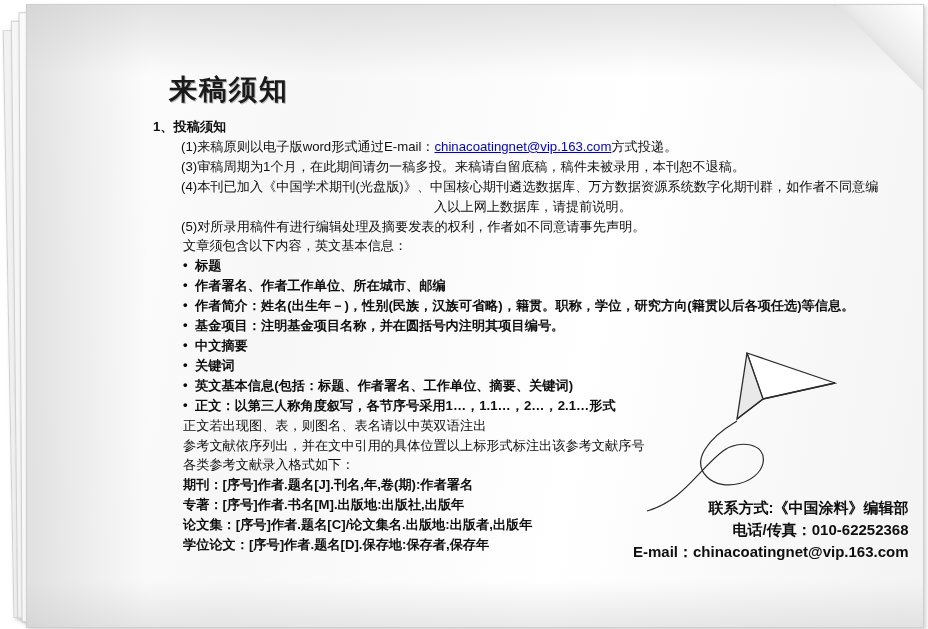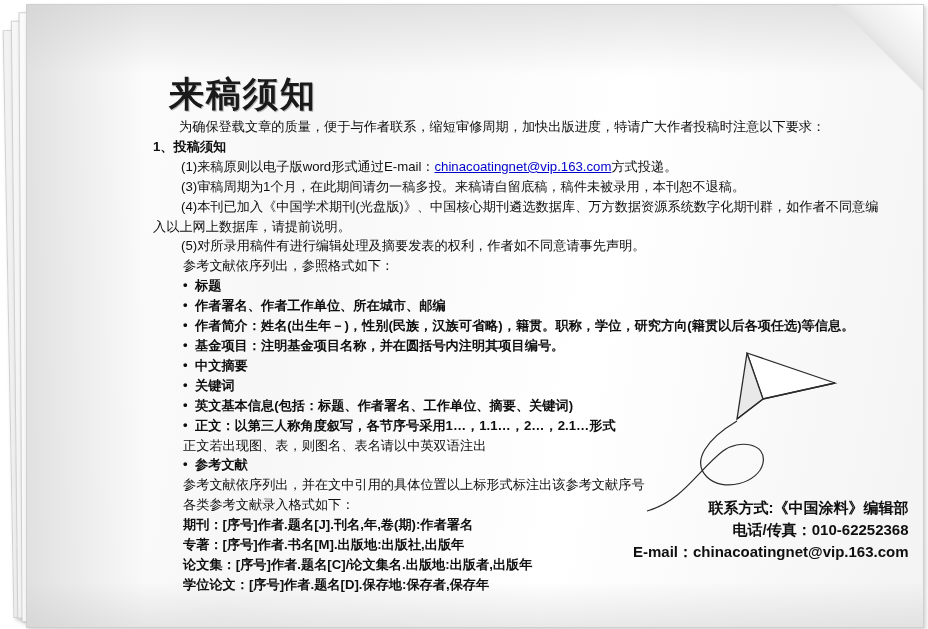--- a/index.html
+++ b/index.html
@@ -83,21 +83,21 @@
   .content {
     position: absolute;
     left: 0; top: 0;
     width: 896px; height: 622px;
     padding: 0;
     color: #111;
   }
   .title {
     position: absolute;
     left: 142px; top: 66px;
-    font-size: 35px;
+    font-size: 28px;
     font-weight: bold;
     letter-spacing: 2px;
     color: #1a1a1a;
     text-shadow: 1px 1px 0 #b8b8b8;
   }
   .body {
     position: absolute;
     left: 126px; top: 112px;
     width: 760px;
     font-size: 13.2px;
@@ -167,52 +167,50 @@
 
     <div class="curl"></div>
     <div class="curl-edge"></div>
 
     <div class="content">
 
       <div class="title">来稿须知</div>
 
       <div class="body">
 
-        <div class="p para-lead"><span>为确保登载文章的质量，便于与作者联系，缩短审修周期，加快出版进度，特请广大作者投稿时注意以下要求：</span></div>
 
         <div class="p sec"><span>1、</span><span>投稿须知</span></div>
 
         <div class="p sub">
           <span>(1)</span><span>来稿原则以电子版word形式通过E-mail：</span><span class="email-link">chinacoatingnet@vip.163.com</span><span>方式投递。</span>
         </div>
 
 
         <div class="p sub"><span>(3)</span><span>审稿周期为1个月，在此期间请勿一稿多投。来稿请自留底稿，稿件未被录用，本刊恕不退稿。</span></div>
 
         <div class="p sub"><span>(4)</span><span>本刊已加入《中国学术期刊(光盘版)》、中国核心期刊遴选数据库、万方数据资源系统数字化期刊群，如作者不同意编</span></div>
 
-        <div class="p" style="padding-left:0;"><span>入以上网上数据库，请提前说明。</span></div>
+        <div class="p" style="padding-left:0;text-align:center;"><span>入以上网上数据库，请提前说明。</span></div>
 
         <div class="p sub"><span>(5)</span><span>对所录用稿件有进行编辑处理及摘要发表的权利，作者如不同意请事先声明。</span></div>
 
 
-        <div class="p" style="padding-left:30px;">参考文献依序列出，参照格式如下：</div>
+        <div class="p" style="padding-left:30px;">文章须包含以下内容，英文基本信息：</div>
 
         <div class="p bullet">标题</div>
         <div class="p bullet">作者署名、作者工作单位、所在城市、邮编</div>
         <div class="p bullet">作者简介：姓名(出生年－)，性别(民族，汉族可省略)，籍贯。职称，学位，研究方向(籍贯以后各项任选)等信息。</div>
         <div class="p bullet">基金项目：注明基金项目名称，并在圆括号内注明其项目编号。</div>
         <div class="p bullet">中文摘要</div>
         <div class="p bullet">关键词</div>
         <div class="p bullet">英文基本信息(包括：标题、作者署名、工作单位、摘要、关键词)</div>
         <div class="p bullet">正文：以第三人称角度叙写，各节序号采用1…，1.1…，2…，2.1…形式</div>
 
         <div class="p" style="padding-left:30px;">正文若出现图、表，则图名、表名请以中英双语注出</div>
 
-        <div class="p bullet">参考文献</div>
 
         <div class="p" style="padding-left:30px;">参考文献依序列出，并在文中引用的具体位置以上标形式标注出该参考文献序号</div>
         <div class="p" style="padding-left:30px;">各类参考文献录入格式如下：</div>
 
         <div class="p plain-bold">期刊：[序号]作者.题名[J].刊名,年,卷(期):作者署名</div>
         <div class="p plain-bold">专著：[序号]作者.书名[M].出版地:出版社,出版年</div>
         <div class="p plain-bold">论文集：[序号]作者.题名[C]/论文集名.出版地:出版者,出版年</div>
         <div class="p plain-bold">学位论文：[序号]作者.题名[D].保存地:保存者,保存年</div>
 
       </div>

